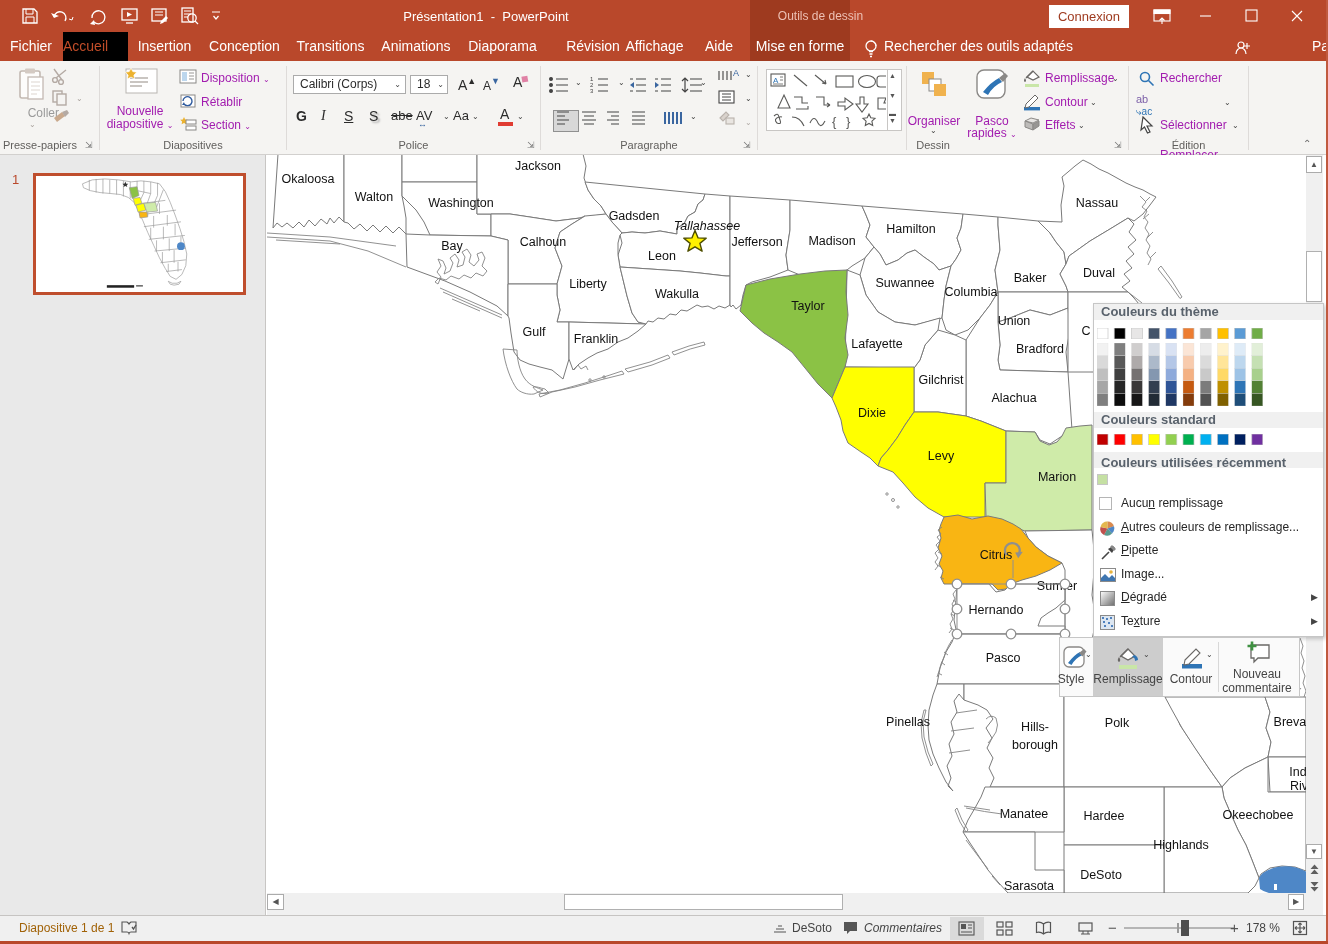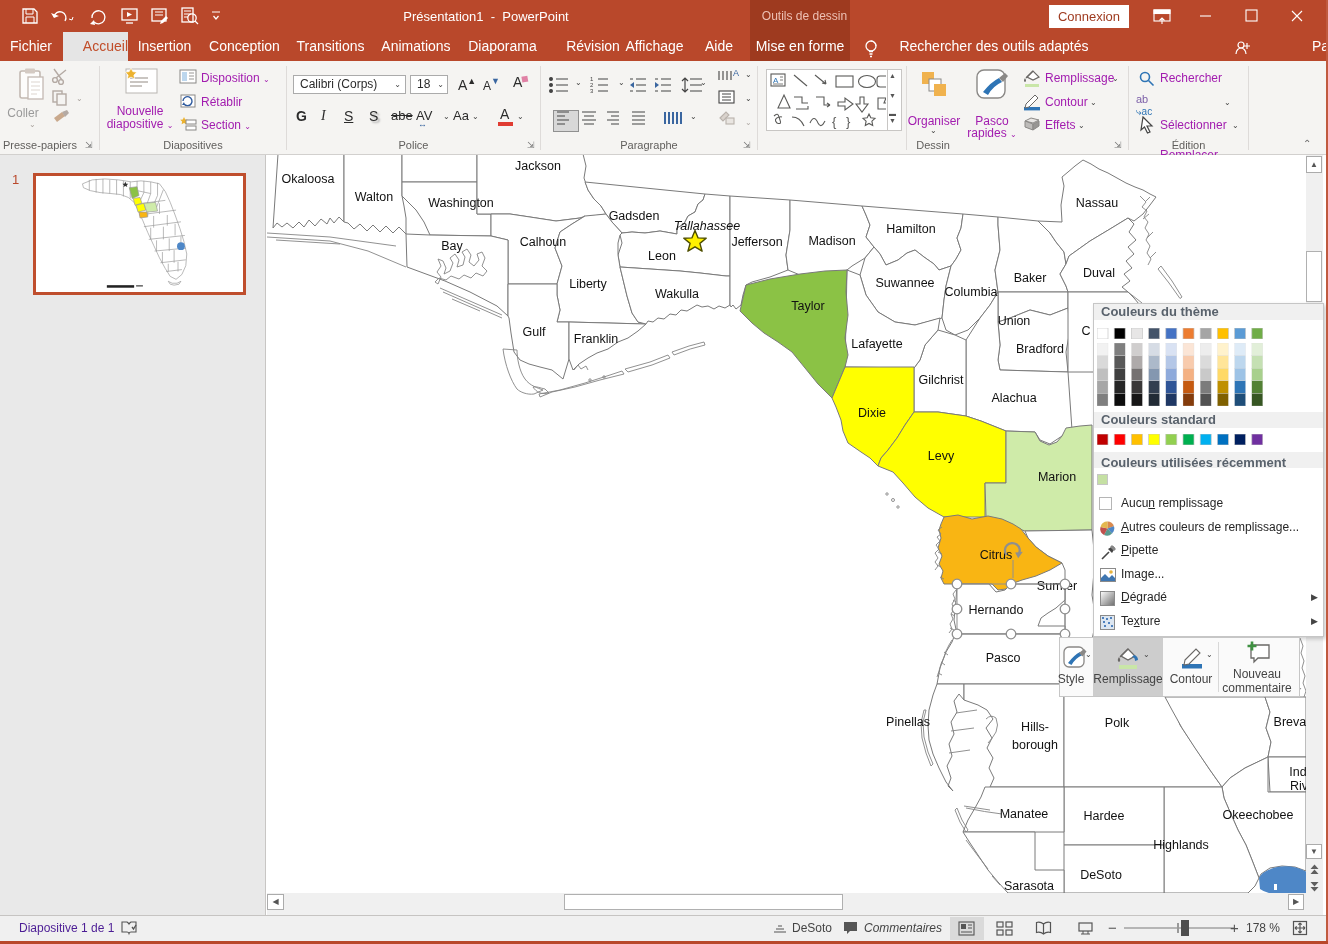--- a/index.html
+++ b/index.html
@@ -6,21 +6,21 @@
 font-family:"Liberation Sans",sans-serif;-webkit-font-smoothing:antialiased;}
 *{box-sizing:border-box;}
 .abs{position:absolute;}
 
 #titlebar{position:absolute;left:0;top:0;width:1328px;height:32px;background:#B9482B;}
 #tabrow{position:absolute;left:0;top:32px;width:1328px;height:29px;background:#B9482B;}
 #ctxblock{position:absolute;left:750px;top:0;width:100px;height:61px;background:#9E3A1F;}
 #title-text{position:absolute;top:9px;left:0;width:1328px;text-align:center;color:#fff;font-size:13px;}
 #connexion{position:absolute;left:1049px;top:5px;width:80px;height:23px;background:#fff;color:#9E3A1F;font-size:13px;text-align:center;line-height:23px;}
 .tab{position:absolute;top:32px;height:29px;line-height:29px;color:#fff;font-size:14px;text-align:center;white-space:nowrap;}
-#tab-accueil{position:absolute;left:63px;top:32px;width:65px;height:29px;background:#e5e5e5;color:#C14D29;font-size:14px;text-align:right;line-height:29px;}
+#tab-accueil{position:absolute;left:63px;top:32px;width:65px;height:29px;background:#000000;color:#C14D29;font-size:14px;text-align:left;line-height:29px;}
 
 #ribbon{position:absolute;left:0;top:61px;width:1328px;height:94px;background:#f5f4f2;border-bottom:1px solid #d2d0ce;}
 .gsep{position:absolute;top:66px;height:84px;width:1px;background:#dedbd9;}
 .glabel{position:absolute;top:139px;font-size:11px;color:#605e5c;text-align:center;white-space:nowrap;}
 .launcher{position:absolute;top:140px;width:10px;height:10px;font-size:9px;color:#777;}
 .rtext{position:absolute;font-size:12px;color:#a21caf;white-space:nowrap;}
 .combo{position:absolute;background:#fff;border:1px solid #ababab;font-size:12px;color:#2b2b2b;}
 .dna{color:#9a9a9a;} 
 .darr{position:absolute;font-size:8px;color:#444;}
 
@@ -37,35 +37,35 @@
 #colormenu{position:absolute;left:1093px;top:303px;width:231px;height:334px;background:#fff;border:1px solid #c6c6c6;box-shadow:2px 2px 4px rgba(0,0,0,.2);}
 
 #minitoolbar{position:absolute;left:1059px;top:637px;width:241px;height:60px;background:#fafafa;border:1px solid #c6c6c6;}
 </style>
 </head>
 <body>
 <div id="titlebar"></div>
 <div id="tabrow"></div>
 <div id="ctxblock"></div>
 <div id="title-text" style="width:972px;">Présentation1&nbsp;&nbsp;-&nbsp;&nbsp;PowerPoint</div>
-<div style="position:absolute;left:746px;top:9px;width:117px;text-align:center;color:#edc0b4;font-size:12px;">Outils de dessin</div>
+<div style="position:absolute;left:762px;top:9px;width:117px;text-align:center;color:#edc0b4;font-size:12px;">Outils de dessin</div>
 <div id="connexion">Connexion</div>
 
 <div id="tab-accueil">Accueil</div>
 <div class="tab" style="left:8px;width:46px;">Fichier</div>
 <div class="tab" style="left:136px;width:57px;">Insertion</div>
 <div class="tab" style="left:207px;width:75px;">Conception</div>
 <div class="tab" style="left:296px;width:69px;">Transitions</div>
 <div class="tab" style="left:379px;width:74px;">Animations</div>
 <div class="tab" style="left:467px;width:71px;">Diaporama</div>
 <div class="tab" style="left:552px;width:58px;margin-left:12px;">Révision</div>
 <div class="tab" style="left:624px;width:61px;">Affichage</div>
 <div class="tab" style="left:699px;width:40px;">Aide</div>
 <div class="tab" style="left:750px;width:100px;">Mise en forme</div>
-<div class="tab" style="left:864px;width:260px;text-align:center;">Rechercher des outils adaptés</div>
+<div class="tab" style="left:884px;width:260px;text-align:left;">Rechercher des outils adaptés</div>
 <div class="tab" style="left:1312px;width:60px;text-align:left;">Partager</div>
 <div id="ribbon"></div>
 
 <svg class="abs" style="left:14px;top:4px;" width="210" height="24" viewBox="0 0 210 24" fill="none" stroke="#ffffff" stroke-width="1.3">
 <g transform="translate(8,4)">
       <path d="M1,1 h11 l3,3 v11 h-14 Z"></path>
       <path d="M4,1 v5 h7 v-5 M4,15 v-6 h8 v6" stroke-width="1"></path>
     </g>
 <g transform="translate(38,4)">
       <path d="M13,13 a6,6 0 1 0 -11,-4"></path>
@@ -136,21 +136,21 @@
 <div class="launcher" style="left:743px;">⇲</div>
 <div class="launcher" style="left:1114px;">⇲</div>
 <div class="abs" style="left:1303px;top:138px;font-size:10px;color:#666;">⌃</div>
 
 <svg class="abs" style="left:16px;top:67px;" width="36" height="36" viewBox="0 0 36 36">
 <rect x="4" y="4" width="20" height="27" rx="2" fill="#fdfcfb" stroke="#c3b9b2" stroke-width="1.6"></rect>
 <rect x="9" y="1.5" width="10" height="5" rx="1" fill="#d4cac3"></rect>
 <rect x="12" y="10" width="15" height="22" fill="#ffffff" stroke="#c3b9b2" stroke-width="1.3"></rect>
 <path d="M15,15 h9 M15,19 h9 M15,23 h9 M15,27 h6" stroke="#ddd5cf" stroke-width="1.2"></path>
 </svg>
-<div class="rtext dna" style="left:0;top:106px;width:46px;text-align:center;">Coller</div>
+<div class="rtext dna" style="left:13px;top:106px;width:46px;text-align:right;">Coller</div>
 <div class="abs" style="left:29px;top:120px;font-size:8px;color:#a9a29c;">⌄</div>
 <svg class="abs" style="left:50px;top:66px;" width="42" height="62" viewBox="0 0 42 62" fill="none" stroke="#b4aaa4" stroke-width="1.4">
 <g>
         <circle cx="5" cy="14" r="2.4"></circle>
         <circle cx="11" cy="16" r="2.4"></circle>
         <path d="M6,12 L16,4 M12,14 L4,3"></path>
       </g>
 <g transform="translate(2,24)">
         <rect x="1" y="1" width="9" height="11"></rect>
         <rect x="5" y="4" width="9" height="11" fill="#f5f4f2"></rect>
@@ -535,21 +535,21 @@
 <div class="sbtn" style="left:1306px;top:844px;width:16px;height:15px;font-size:8px;line-height:13px;">▼</div>
 <svg class="abs" style="left:1308px;top:862px;" width="13" height="32" viewBox="0 0 13 32" fill="#5f5f5f">
     <path d="M2.5,7 l4,-4.5 4,4.5 Z M2.5,12 l4,-4.5 4,4.5 Z"></path>
     <path d="M2.5,20 l4,4.5 4,-4.5 Z M2.5,25 l4,4.5 4,-4.5 Z"></path>
   </svg>
 
 <div class="sbtn" style="left:267px;top:894px;width:17px;height:16px;font-size:8px;line-height:14px;">◀</div>
 <div class="sthumb" style="left:564px;top:894px;width:279px;height:16px;"></div>
 <div class="sbtn" style="left:1288px;top:894px;width:16px;height:16px;font-size:8px;line-height:14px;">▶</div>
 
-<div class="abs" style="left:19px;top:921px;font-size:12px;color:#4c1d95;">Diapositive 1 de 1</div>
+<div class="abs" style="left:19px;top:921px;font-size:12px;color:#a16207;">Diapositive 1 de 1</div>
 <svg class="abs" style="left:120px;top:920px;" width="18" height="16" viewBox="0 0 18 16" fill="none" stroke="#555" stroke-width="1.1">
 <path d="M2,2 h5 q1.5,1 2,2 q.5,-1 2,-2 h5 v10 h-5 q-1.5,0 -2,1.5 q-.5,-1.5 -2,-1.5 h-5 Z"></path>
     <path d="M12,7 l1.5,2 2.5,-4" stroke-width="1.3"></path>
 </svg>
 <svg class="abs" style="left:772px;top:921px;" width="16" height="14" viewBox="0 0 16 14" stroke="#555" fill="none" stroke-width="1.2">
     <path d="M2,11 h12 M4,8 h8 M6,5 h4"></path>
     <path d="M8,2 v0"></path>
   </svg>
 <div class="abs" style="left:792px;top:921px;font-size:12px;color:#444;">DeSoto</div>
 <svg class="abs" style="left:843px;top:921px;" width="16" height="14" viewBox="0 0 16 14">

